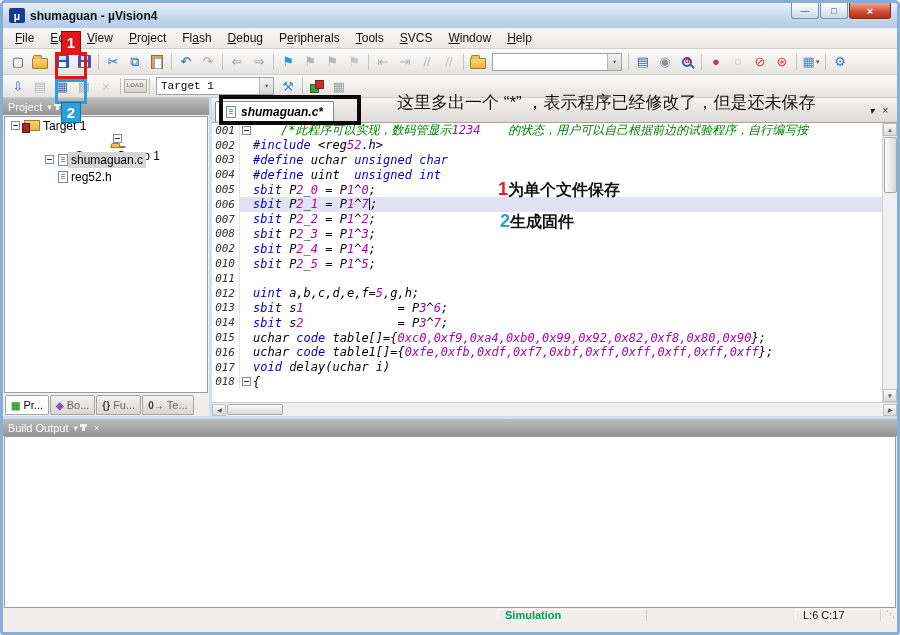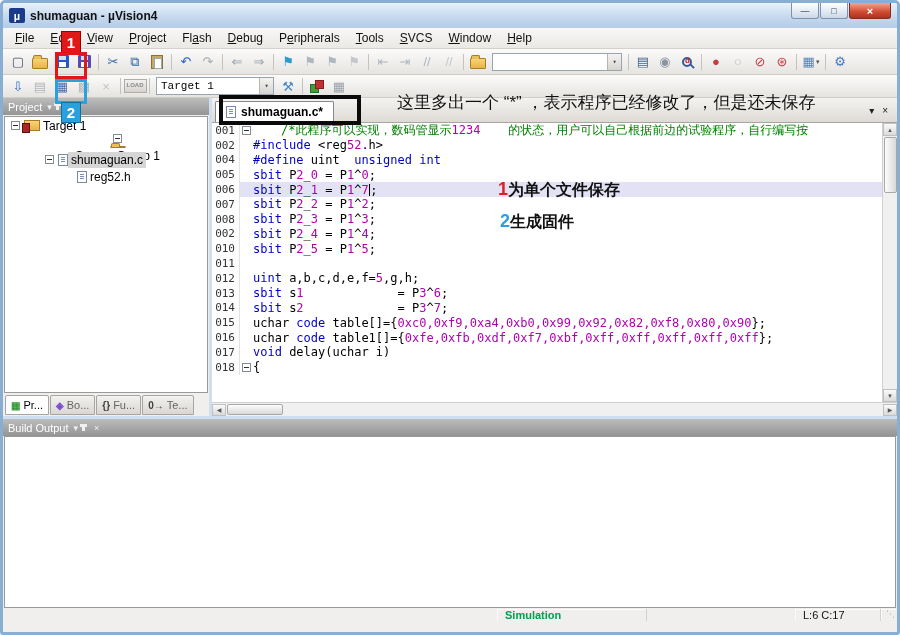--- a/index.html
+++ b/index.html
@@ -83,21 +83,21 @@
   .trow .gap { width:4px; flex:none; }
   .tlabel { padding:1px 3px; }
   .trow.sel .tlabel { background:#d6d6d6; }
   .panel-tabs { height:22px; display:flex; align-items:flex-start; padding:1px 2px 0 2px; gap:1px; flex:none; }
   .ptab { height:20px; display:flex; align-items:center; gap:3px; padding:0 5px; border:1px solid #a8a4a0;
           border-radius:2px 2px 0 0; background:linear-gradient(#f2f1ef,#dad7d3); font-size:11px; color:#666; }
   .ptab.active { background:#fff; color:#000; }
   .ptab-ic { font-size:10px; font-weight:bold; }
 
   
-  .editor { flex:1; display:flex; flex-direction:column; background:#fff; min-width:0; }
+  .editor { flex:1; display:flex; flex-direction:column; background:#fff; min-width:0;font-style:italic; }
   .tabbar { height:25px; background:linear-gradient(#f4f3f1,#dedbd7); border-bottom:1px solid #a8a4a0;
             display:flex; align-items:flex-end; padding:0 3px; flex:none; }
   .etab { height:21px; display:flex; align-items:center; gap:5px; padding:0 10px; background:#fff;
           border:1px solid #888; border-bottom:none; border-radius:2px 2px 0 0; font-size:12px; font-weight:bold; }
   .tabbar-sp { margin-left:auto; display:flex; align-items:center; gap:8px; padding:0 6px 6px 0; font-size:10px; color:#222; }
   .code-zone { flex:1; display:flex; min-height:0; }
   .code { flex:1; overflow:hidden; font-family:"DejaVu Sans Mono","Liberation Mono",monospace; font-size:12px; }
   .cl { display:flex; height:14.8px; align-items:center; }
   .ln { width:28px; flex:none; text-align:right; padding-right:4px; color:#333; font-size:11px; height:100%;
         display:flex; align-items:center; justify-content:flex-end; background:#fdfdfd; border-right:1px solid #e2e2e2; }
@@ -337,21 +337,21 @@
             <span class="gap"></span>
             <span class="sh-folder"></span>
             <span class="tlabel">Source Group 1</span>
           </div>
           <div class="trow sel" style="padding-left: 40px;">
             <span class="exp"></span>
             <span class="gap"></span>
             <span class="sh-file"></span>
             <span class="tlabel">shumaguan.c</span>
           </div>
-          <div class="trow" style="padding-left: 57px;">
+          <div class="trow" style="padding-left: 38px;">
             <span style="width: 11px; flex: 0 0 auto;"></span>
             <span class="gap"></span>
             <span class="sh-file"></span>
             <span class="tlabel">reg52.h</span>
           </div>
         </div>
       <div class="panel-tabs" id="ptabs">
           <span class="ptab active">
             <span class="ptab-ic" style="color: rgb(58, 154, 58);">▦</span>
             <span>Pr...</span>
@@ -394,20 +394,27 @@
               </span>
             </div>
             <div class="cl">
               <span class="ln">002</span>
               <span class="fold"></span>
               <span class="body">
                 <span class="ct"><span class="c-kw">#include</span><span class="c-pl"> &lt;reg</span><span class="c-num">5</span><span class="c-num">2</span><span class="c-pl">.h&gt;</span></span>
               </span>
             </div>
             <div class="cl">
+              <span class="ln">003</span>
+              <span class="fold"></span>
+              <span class="body">
+                <span class="ct"><span class="c-kw">#define</span><span class="c-pl"> uchar </span><span class="c-kw">unsigned char</span></span>
+              </span>
+            </div>
+            <div class="cl">
               <span class="ln">004</span>
               <span class="fold"></span>
               <span class="body">
                 <span class="ct"><span class="c-kw">#define</span><span class="c-pl"> uint  </span><span class="c-kw">unsigned int</span></span>
               </span>
             </div>
             <div class="cl">
               <span class="ln">005</span>
               <span class="fold"></span>
               <span class="body">

